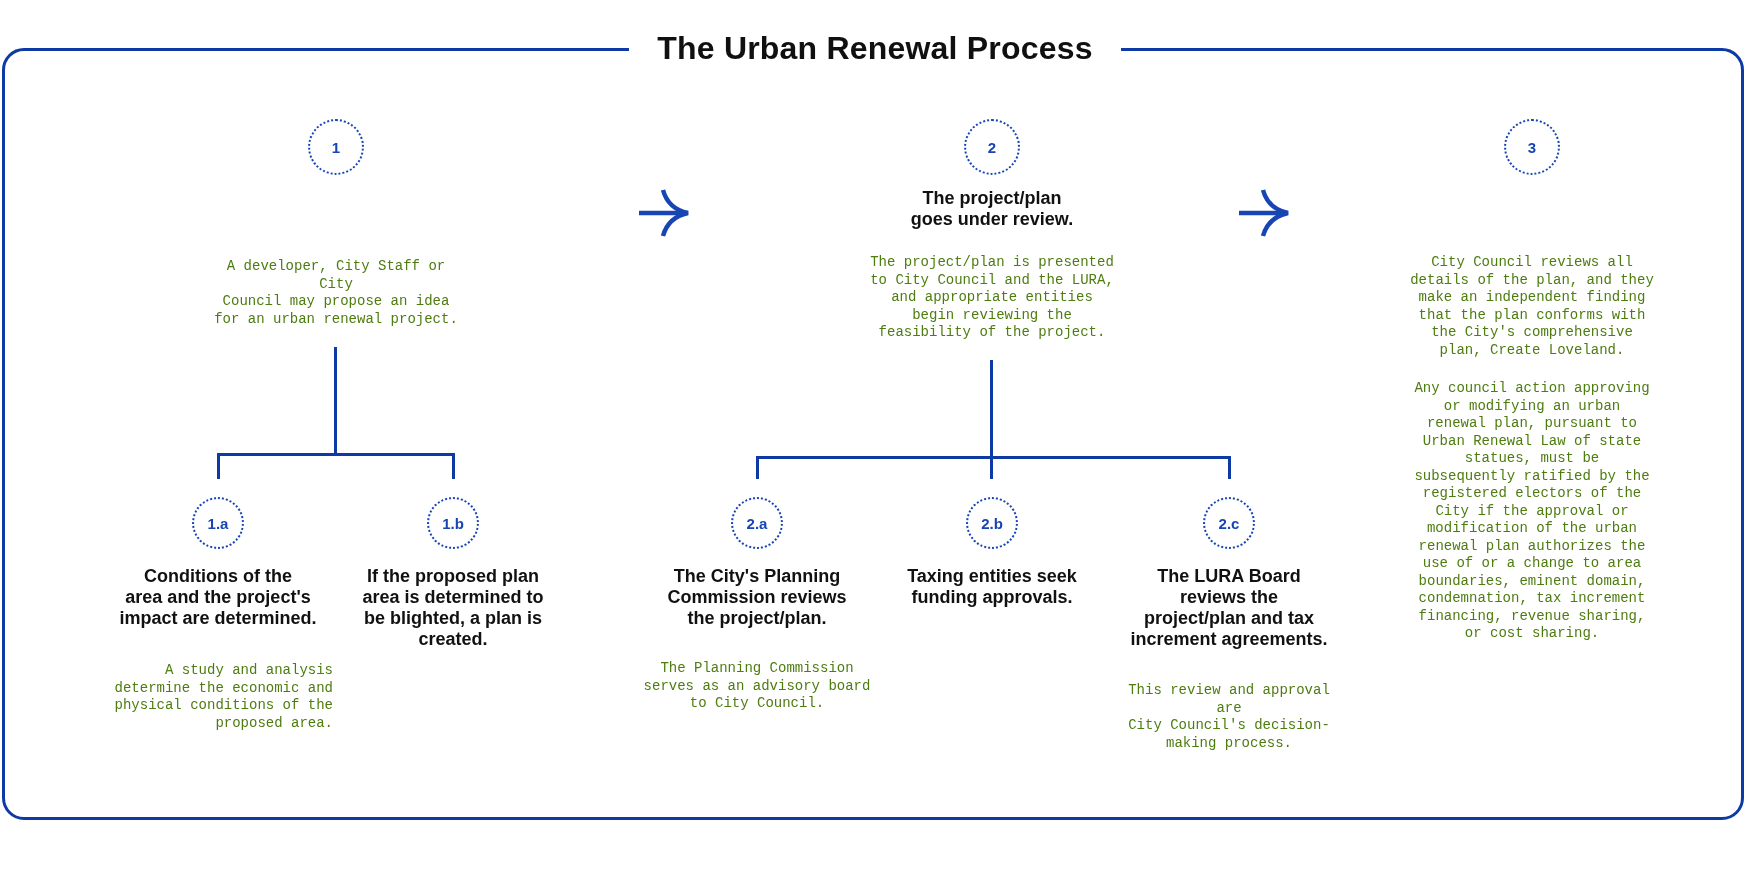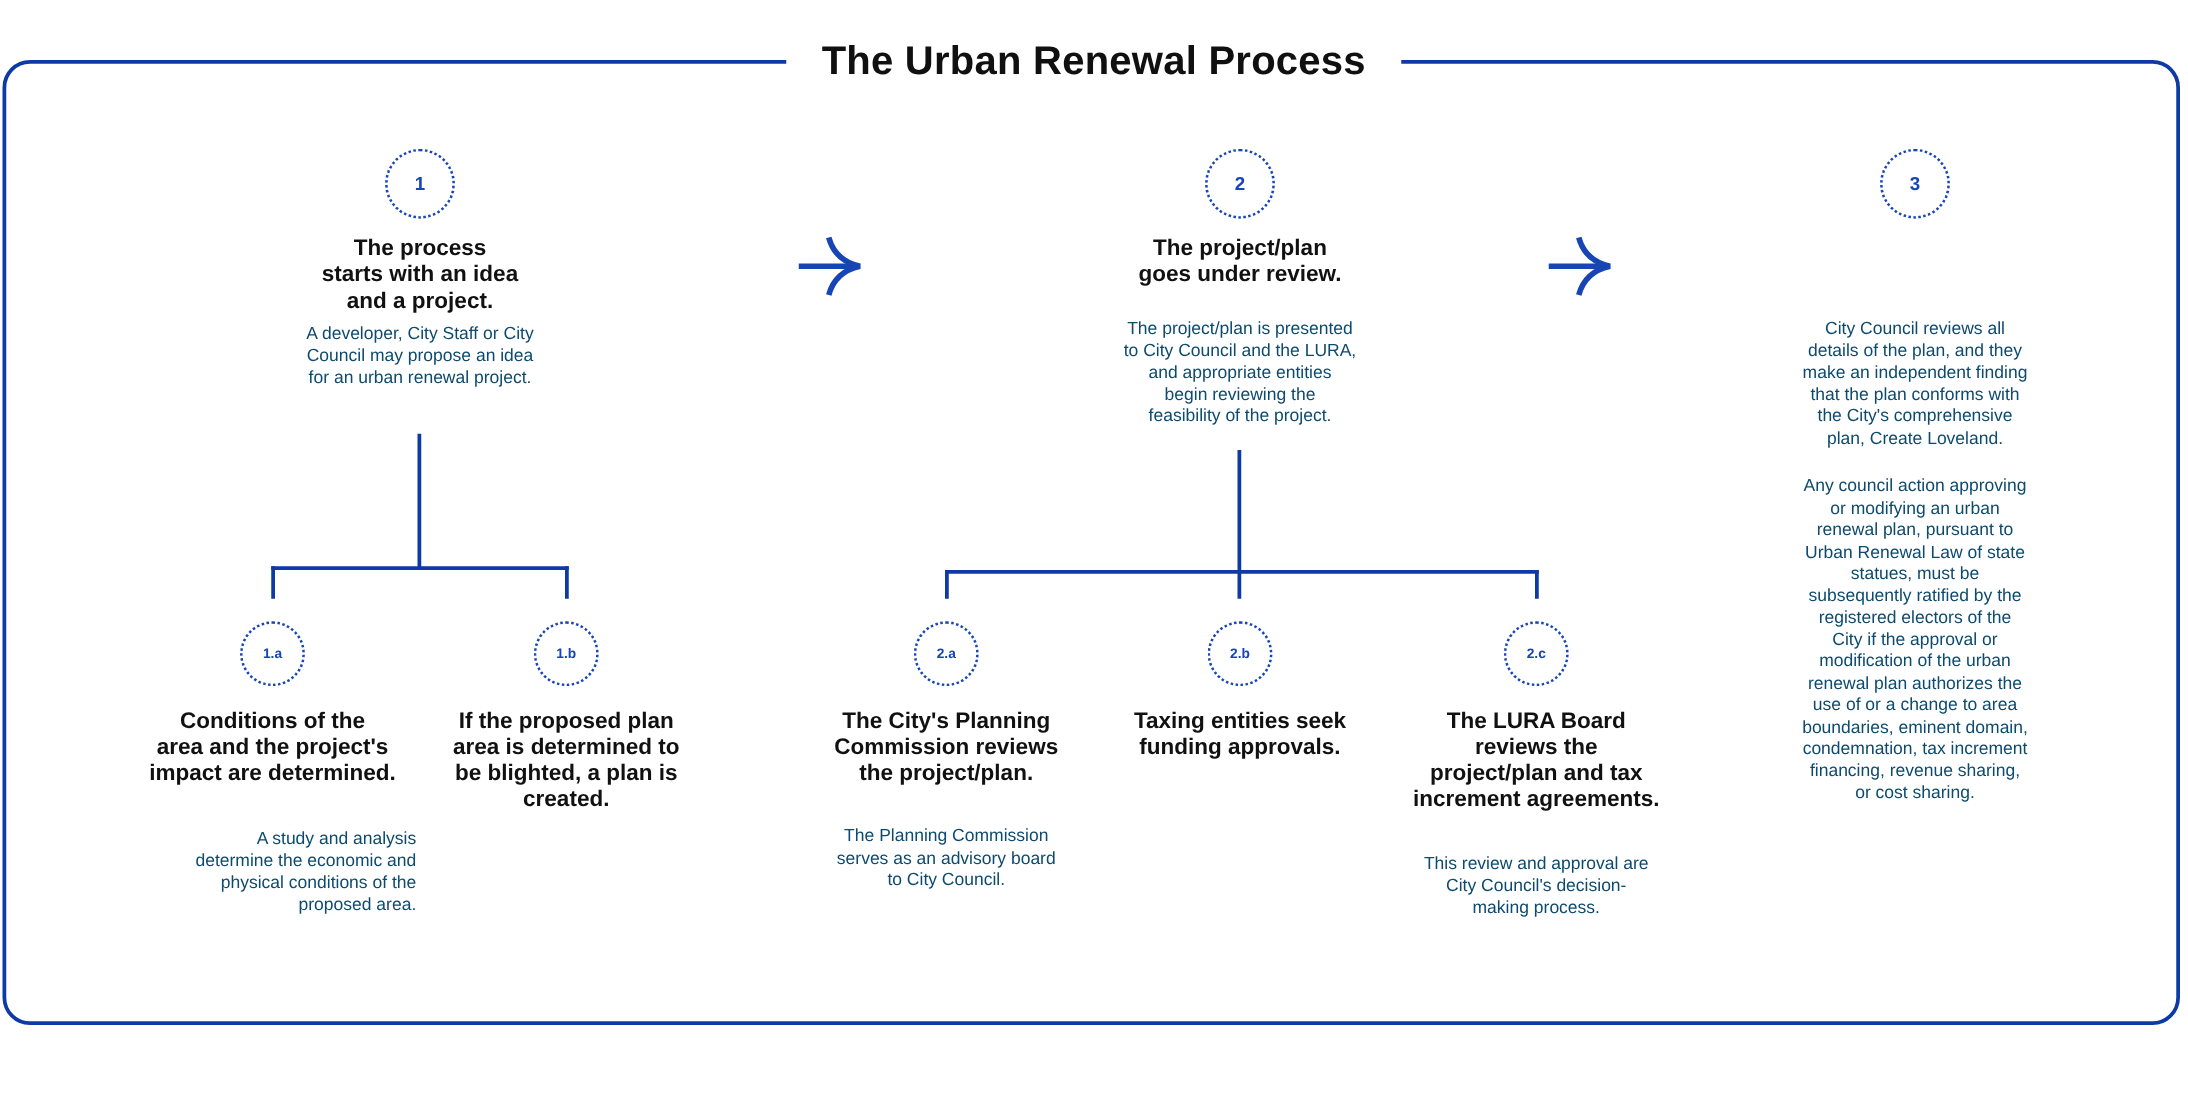--- a/index.html
+++ b/index.html
@@ -43,38 +43,39 @@
     background:#ffffff;
     z-index:2;
   }
   .circle.big{width:56px;height:56px;}
   .circle.small{width:52px;height:52px;}
   .circle .num{
     color:#1746b4;
     font-weight:700;
     font-size:15px;
   }
-  .circle.small .num{font-size:11px;}
+  .circle.small .num{font-size:15px;}
   .heading{
     position:absolute;
     text-align:center;
     white-space:pre-line;
     font-weight:700;
     font-size:18px;
     line-height:21px;
     color:#111111;
   }
   .body{
     position:absolute;
     text-align:center;
     white-space:pre-line;
     font-weight:400;
     font-size:14px;
     line-height:17.5px;
-    color:#0c4a6e;
+    color:#4d7c0f;
+    font-family:Liberation Mono, monospace;
   }
   .line{
     position:absolute;
     background:#0d3aa4;
     z-index:1;
   }
   .arrow{
     position:absolute;
     z-index:1;
   }
@@ -86,23 +87,20 @@
 
   <div class="frame"></div>
 
   <div class="title-bar">
     <span class="title">The Urban Renewal Process</span>
   </div>
 
   <div class="circle big" style="left:308px;top:119px;">
     <span class="num">1</span>
   </div>
-  <div class="heading" style="left:206px;top:188px;width:260px;">The process
-starts with an idea
-and a project.</div>
   <div class="body" style="left:206px;top:258px;width:260px;">A developer, City Staff or City
 Council may propose an idea
 for an urban renewal project.</div>
 
   <svg class="arrow" style="left:636px;top:187px;" width="58" height="52" viewBox="0 0 58 52">
     <path d="M3 26 H45" stroke="#1746b4" stroke-width="4.5" fill="none"></path>
     <path d="M27 3 C30 14 38 23 52 26 C38 29 30 38 27 49" stroke="#1746b4" stroke-width="4.5" fill="none"></path>
   </svg>
 
   <div class="circle big" style="left:964px;top:119px;">

